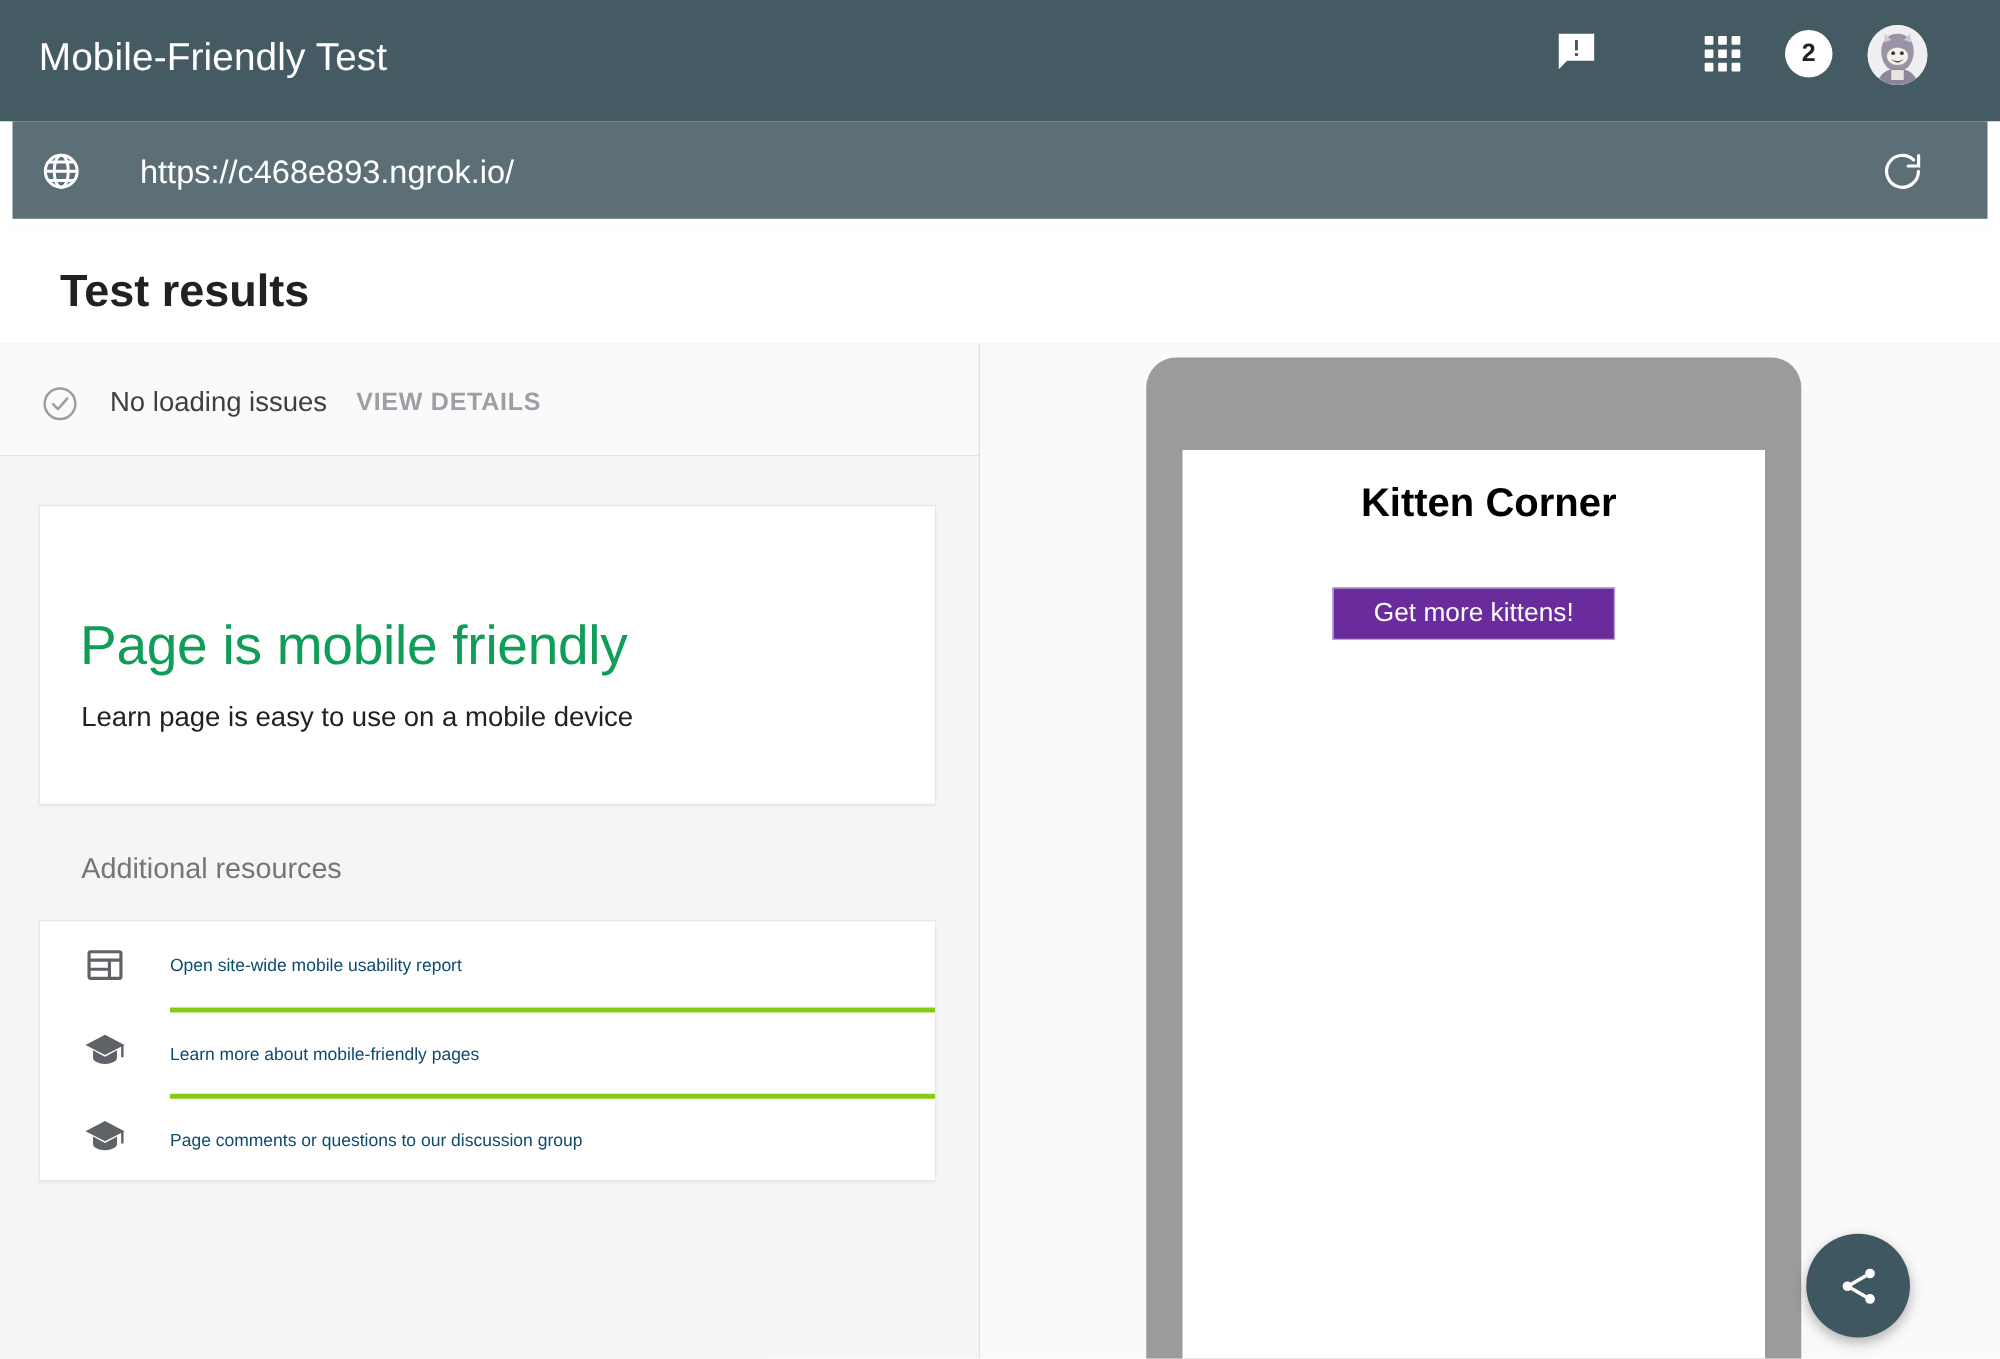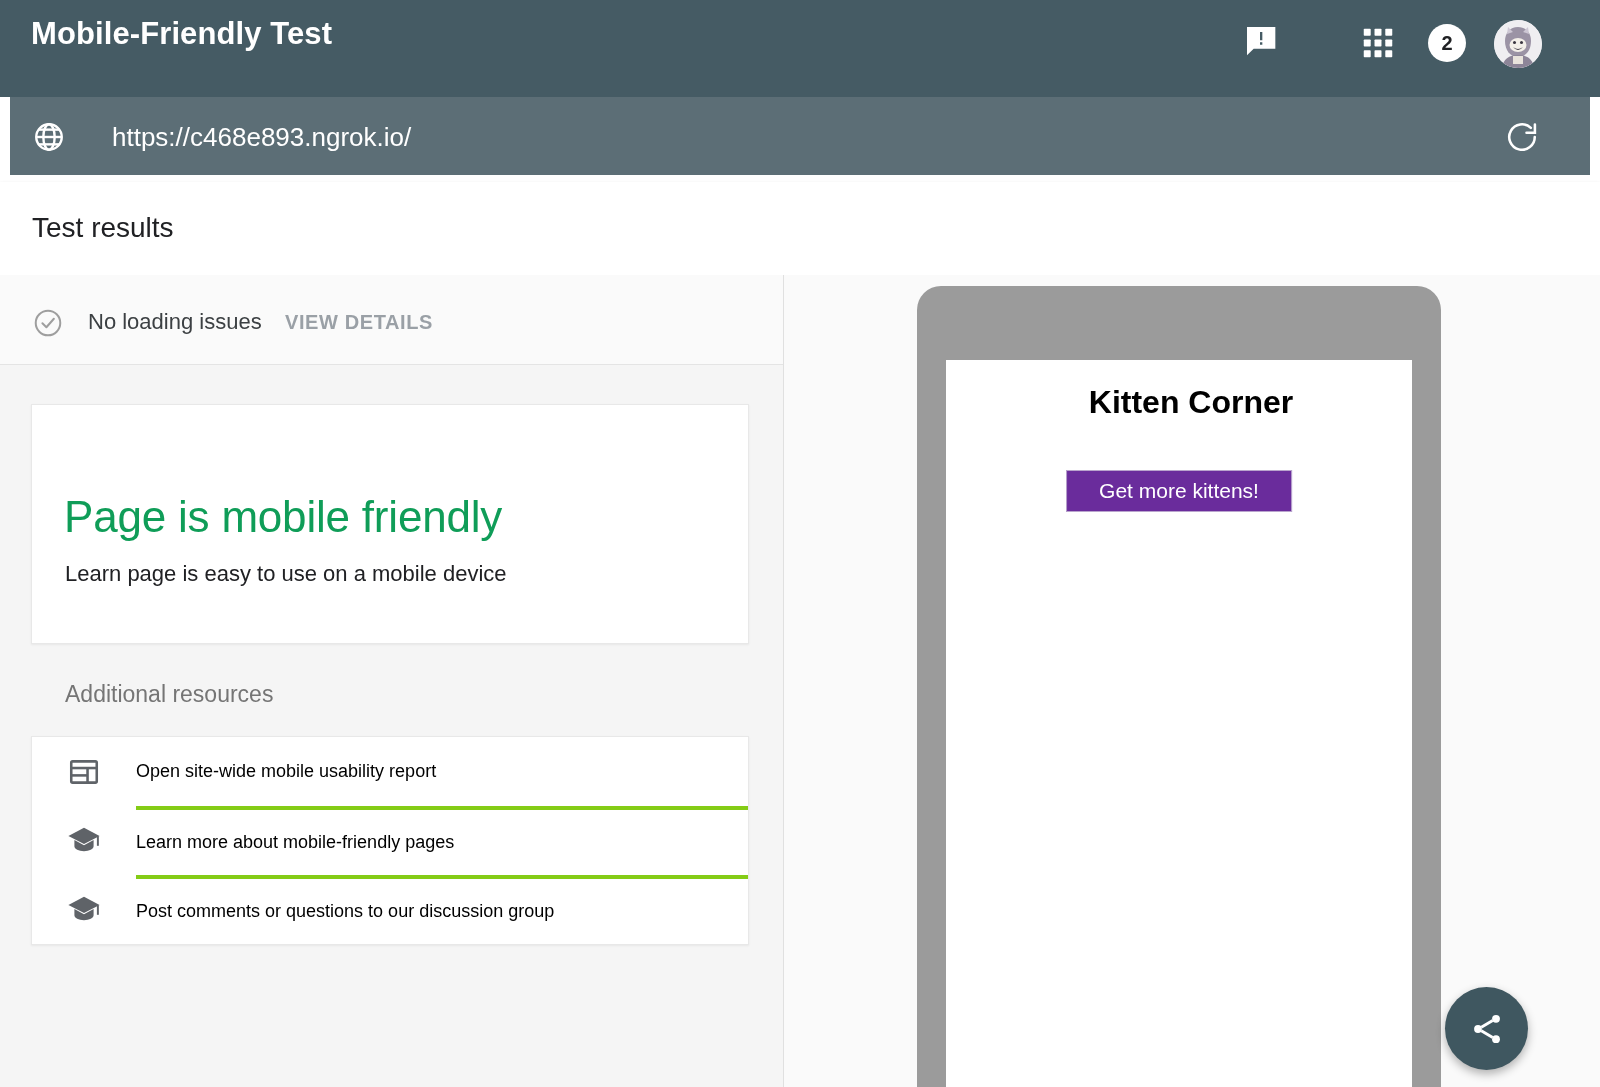--- a/index.html
+++ b/index.html
@@ -11,22 +11,22 @@
   }
 
   .app { position: relative; width: 1600px; height: 1087px; }
 
   
   .header {
     position: absolute; left: 0; top: 0; width: 1600px; height: 97px;
     background: #455b64;
   }
   .header-title {
-    position: absolute; left: 31px; top: 16px;
-    font-size: 31px; color: #ffffff; font-weight: 700; letter-spacing: .1px;
+    position: absolute; left: 31px; top: 28px;
+    font-size: 31px; color: #ffffff; font-weight: 400; letter-spacing: .1px;
     white-space: nowrap;
   }
   .feedback-ico { position: absolute; left: 1242px; top: 22px; width: 40px; height: 40px; cursor: pointer; }
   .apps-ico { position: absolute; left: 1359px; top: 24px; width: 38px; height: 38px; cursor: pointer; }
   .notif-badge {
     position: absolute; left: 1428px; top: 24px;
     width: 38px; height: 38px; border-radius: 50%;
     background: #ffffff; color: #202124;
     display: flex; align-items: center; justify-content: center;
     font-size: 20px; font-weight: 700; cursor: pointer;
@@ -49,22 +49,22 @@
   }
   .reload-ico { position: absolute; left: 1504px; top: 119px; width: 36px; height: 36px; cursor: pointer; }
 
   
   .results-bar {
     position: absolute; left: 0; top: 182px; width: 1600px; height: 93px;
     background: #ffffff;
     box-shadow: 0 2px 4px rgba(0,0,0,.18);
   }
   .results-title {
-    position: absolute; left: 32px; top: 212px;
-    font-size: 28px; color: #202124; font-weight: 400;
+    position: absolute; left: 48px; top: 212px;
+    font-size: 36px; color: #202124; font-weight: 700;
   }
 
   
   .left-pane {
     position: absolute; left: 0; top: 275px; width: 783px; height: 812px;
     background: #f5f5f5; overflow: hidden;
   }
   .status-strip {
     position: absolute; left: 0; top: 0; width: 783px; height: 90px;
     background: #fafafa; border-bottom: 1px solid #e4e4e4;
@@ -111,21 +111,21 @@
   .res-row {
     position: relative; height: 69px; display: flex; align-items: center;
     cursor: pointer;
   }
   .res-row + .res-row .res-label-wrap { border-top: 4px solid #84cc16; }
   .res-ico { width: 104px; display: flex; justify-content: center; flex: 0 0 104px; }
   .res-label-wrap {
     flex: 1; height: 69px; display: flex; align-items: center;
     padding-right: 24px;
   }
-  .res-label { font-size: 18px; color: #000000; }
+  .res-label { font-size: 14px; color: #0c4a6e; }
 
   
   .right-pane {
     position: absolute; left: 783px; top: 275px; width: 817px; height: 812px;
     background: #fafafa; border-left: 1px solid #e0e0e0; overflow: hidden;
   }
   .phone-frame {
     position: absolute; left: 133px; top: 11px; width: 524px; height: 880px;
     background: #9b9b9b; border-radius: 24px 24px 0 0;
   }
@@ -271,21 +271,21 @@
 
     <div class="res-row">
       <div class="res-ico">
         <svg width="36" height="36" viewBox="0 0 24 24" fill="#5f6368">
           <path d="M12 3.2 1.6 8.6 12 14l10.4-5.4L12 3.2z"></path>
           <path d="M5.6 11.4v4.1c0 1.8 2.9 3.3 6.4 3.3s6.4-1.5 6.4-3.3v-4.1L12 14.9l-6.4-3.5z"></path>
           <rect x="20.6" y="8.8" width="1.3" height="6.4"></rect>
         </svg>
       </div>
       <div class="res-label-wrap">
-        <span class="res-label">Post comments or questions to our discussion group</span>
+        <span class="res-label">Page comments or questions to our discussion group</span>
       </div>
     </div>
 
   </div>
 
   <div class="right-pane">
     <div class="phone-frame"></div>
     <div class="phone-screen">
       <div class="site-title">Kitten Corner</div>
       <div class="site-btn">Get more kittens!</div>

